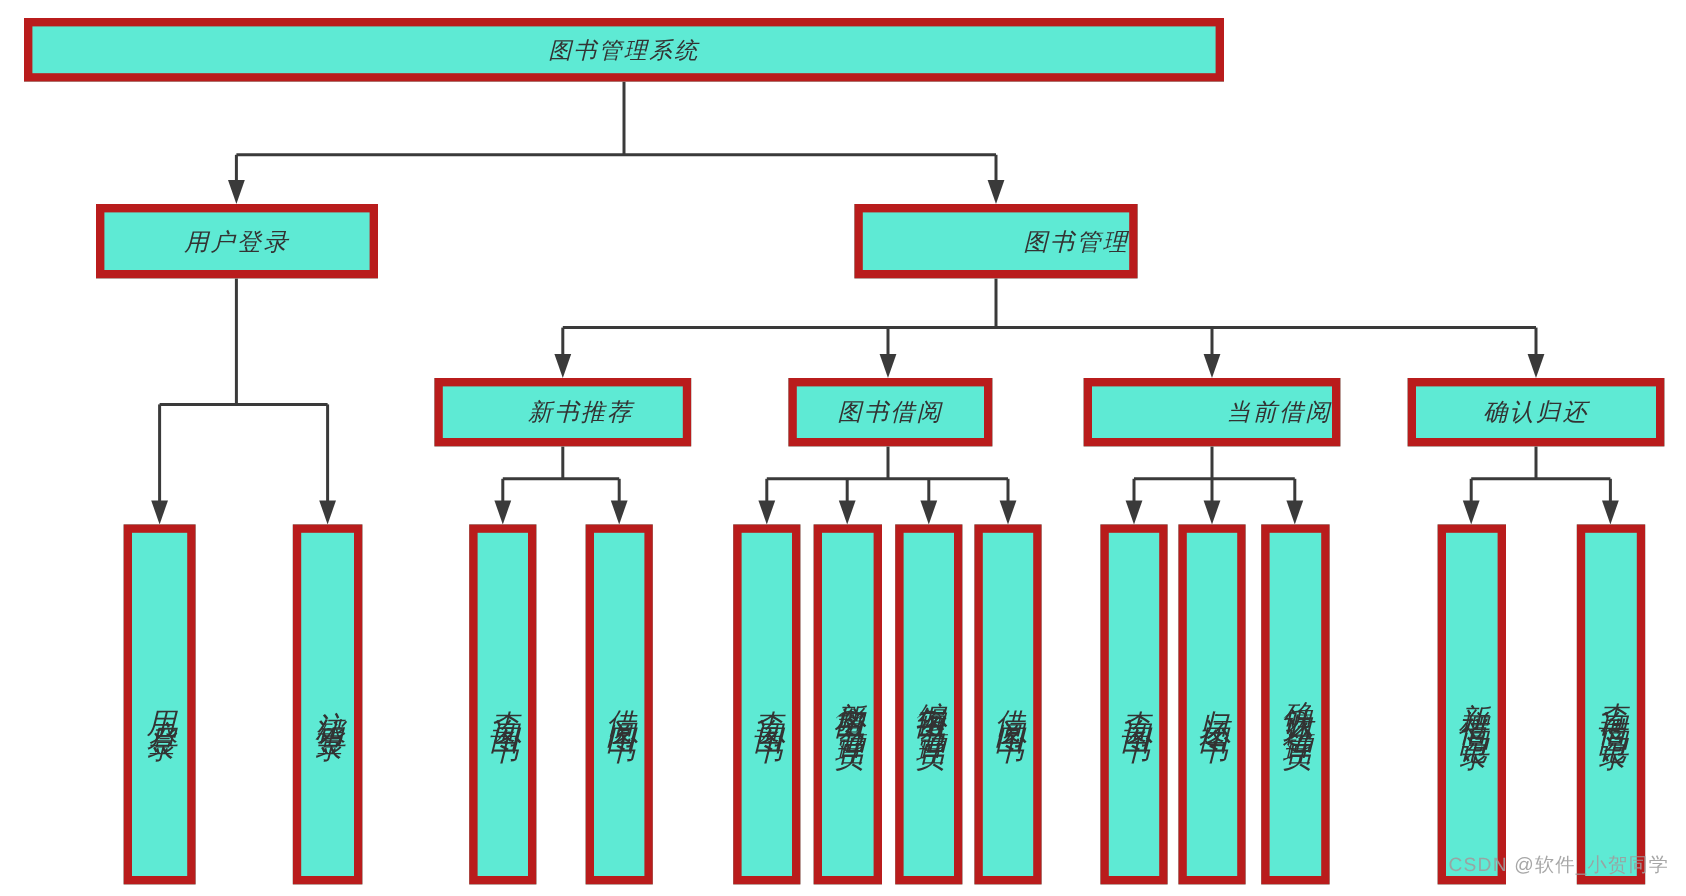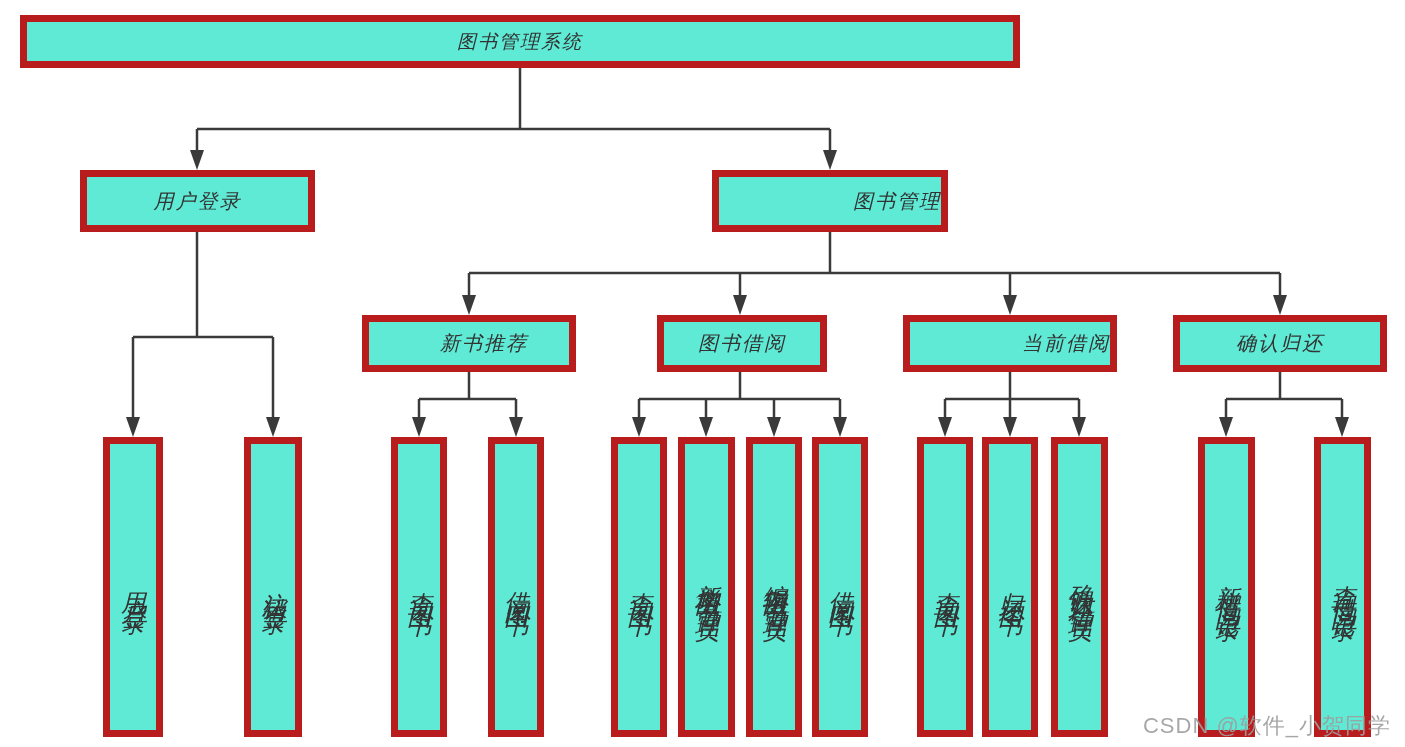--- a/index.html
+++ b/index.html
@@ -38,21 +38,21 @@
     font-size: 24px;
     letter-spacing: 7px;
     line-height: 1.1;
     white-space: nowrap;
   }
   .vbox.long span { letter-spacing: 5px; }
   .watermark {
     position: absolute;
     right: 14px;
     top: 711px;
-    font-size: 22px;
+    font-size: 16px;
     color: #9e9e9e;
     letter-spacing: 1px;
     z-index: 5;
     opacity: 0.9;
   }
 </style>
 </head>
 <body>
 
 <div class="canvas">

